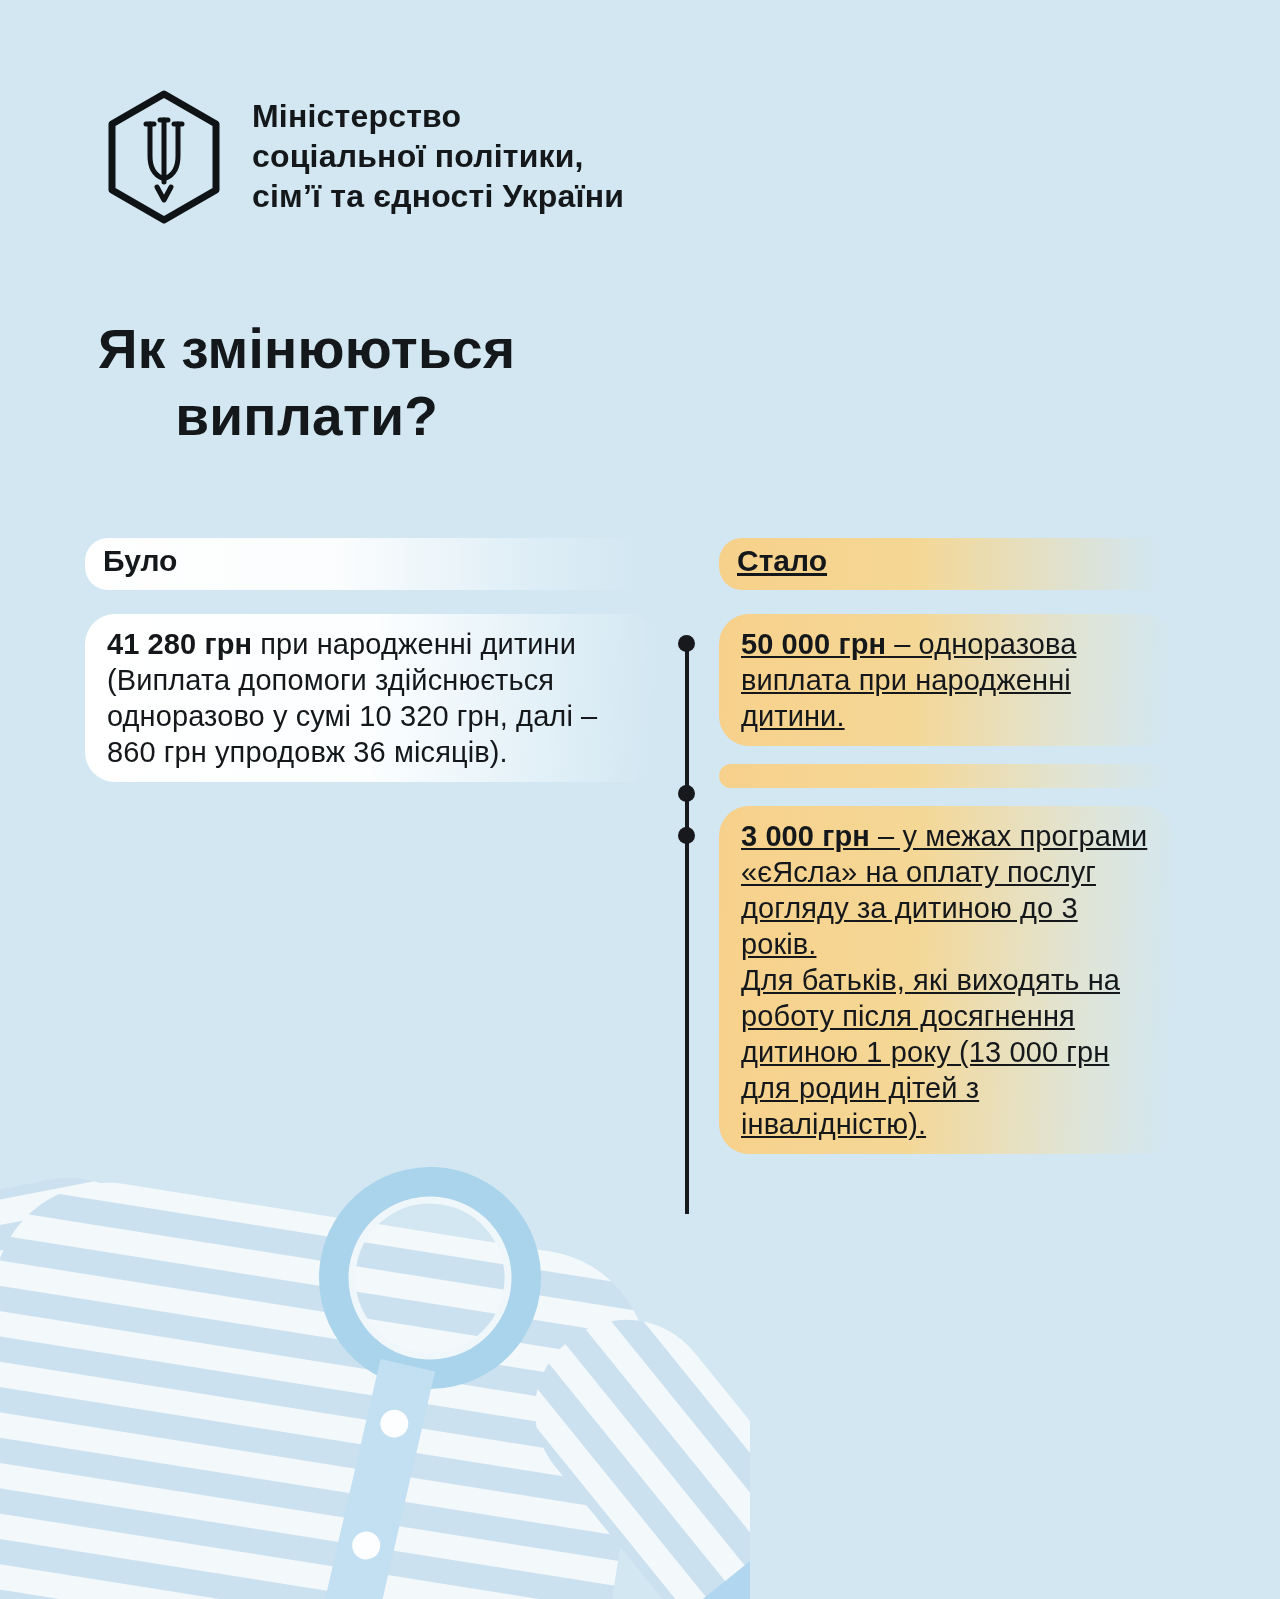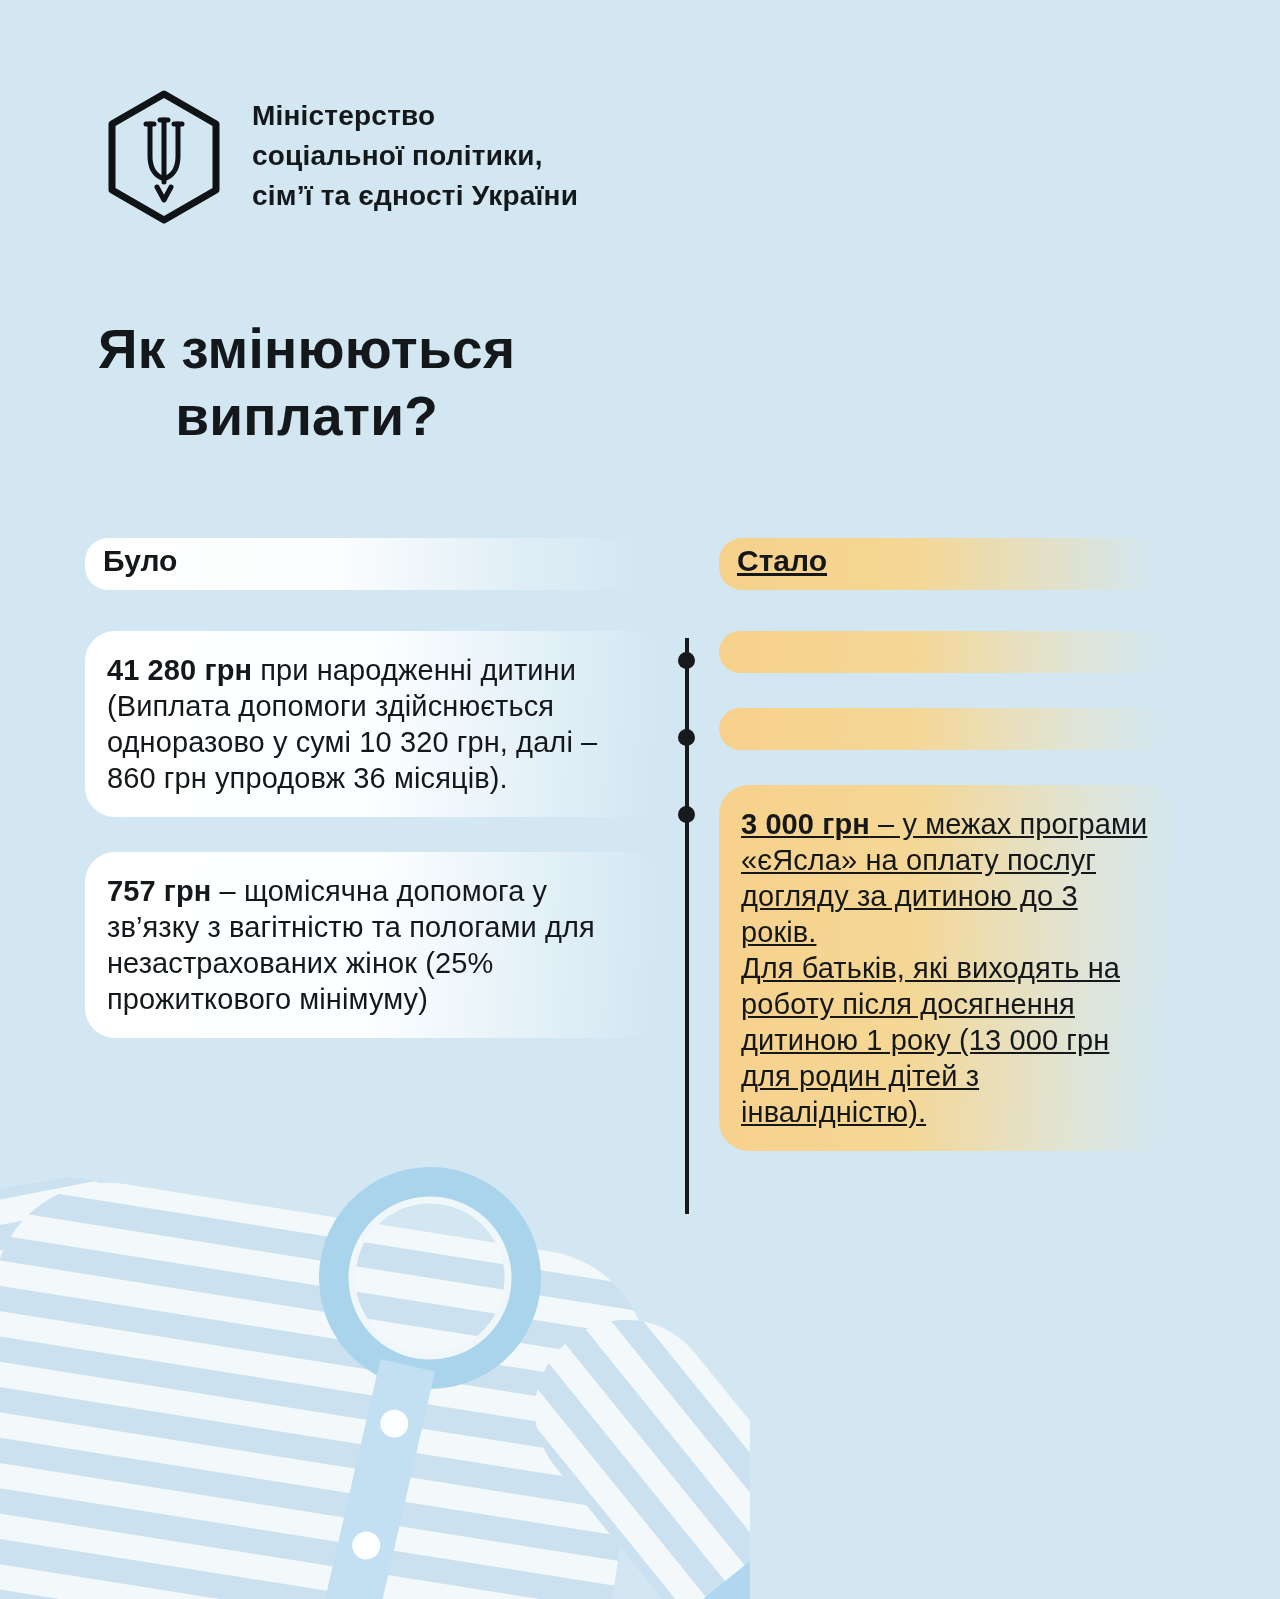--- a/index.html
+++ b/index.html
@@ -7,21 +7,21 @@
     position:relative; width:1280px; height:1599px; overflow:hidden;
     background:#d2e7f2; color:#15181b;
     font-family:"Liberation Sans", sans-serif;
     margin:0 auto;
   }
 
   
   .brand { position:absolute; left:100px; top:86px; display:flex; gap:24px; }
   .logo { width:128px; height:142px; flex:0 0 auto; }
   .brand-name {
-    font-weight:bold; font-size:28px; line-height:40px;
+    font-weight:bold; font-size:32px; line-height:40px;
     white-space:pre-line; padding-top:10px; letter-spacing:.2px;
   }
 
   
   .title {
     position:absolute; left:98px; top:316px; margin:0;
     font-size:55px; line-height:67px; font-weight:bold;
     letter-spacing:.3px; white-space:pre-line;text-align:center;
   }
 
@@ -37,22 +37,22 @@
   }
   .pill-was {
     background:linear-gradient(90deg,#ffffff 0%,rgba(255,255,255,.9) 45%,rgba(250,253,255,.35) 75%,rgba(250,253,255,0) 97%);
   }
   .pill-became {
     background:linear-gradient(90deg,#f6d18b 0%,#f5d793 42%,rgba(242,218,160,.4) 78%,rgba(242,218,160,0) 97%);
   }
 
   .cards { display:flex; flex-direction:column; gap:18px; }
   .card {
-    border-radius:30px; padding:21px 22px;
-    font-size:29px; line-height:36px; letter-spacing:.1px;margin-top:17px;
+    border-radius:30px; padding:12px 22px;
+    font-size:29px; line-height:36px; letter-spacing:.1px;
   }
   .card p { margin:0; }
   .card b { font-weight:bold; }
   .card-white {
     background:linear-gradient(93deg,#ffffff 0%,#fcfeff 50%,rgba(249,253,255,.45) 78%,rgba(249,253,255,0) 99%);
   }
   .card-yellow {
     background:linear-gradient(93deg,#f7d18c 0%,#f5d795 42%,rgba(240,224,178,.5) 76%,rgba(240,224,178,0) 99%);
   }
 
@@ -129,32 +129,30 @@
 
   <h1 class="title">Як змінюються
 виплати?</h1>
 
   <section class="column col-was">
     <div class="pill pill-was">Було</div>
     <div class="cards">
         <div class="card card-white">
           <p><b>41 280 грн</b> при народженні дитини (Виплата допомоги здійснюється одноразово у сумі 10 320 грн, далі – 860 грн упродовж 36 місяців).</p>
         </div>
-        <div class="card card-white">
-          <p><b>757 грн</b> – щомісячна допомога у зв’язку з вагітністю та пологами для незастрахованих жінок (25% прожиткового мінімуму)</p>
-        </div>
       </div>
   </section>
 
   <section class="column col-became">
     <div class="timeline-line" style="left: -34.5px; top: 99.5px; height: 576px;"></div>
     <div class="pill pill-became">Стало</div>
     <div class="cards">
         <div class="card card-yellow">
           <span class="dot"></span>
+          <p><b>50 000 грн</b> – одноразова виплата при народженні дитини.</p>
         </div>
         <div class="card card-yellow">
           <span class="dot"></span>
         </div>
         <div class="card card-yellow">
           <span class="dot"></span>
           <p><b>3 000 грн</b> – у межах програми «єЯсла» на оплату послуг догляду за дитиною до 3 років.</p>
           <p>Для батьків, які виходять на роботу після досягнення дитиною 1 року (13 000 грн для родин дітей з інвалідністю).</p>
         </div>
       </div>

